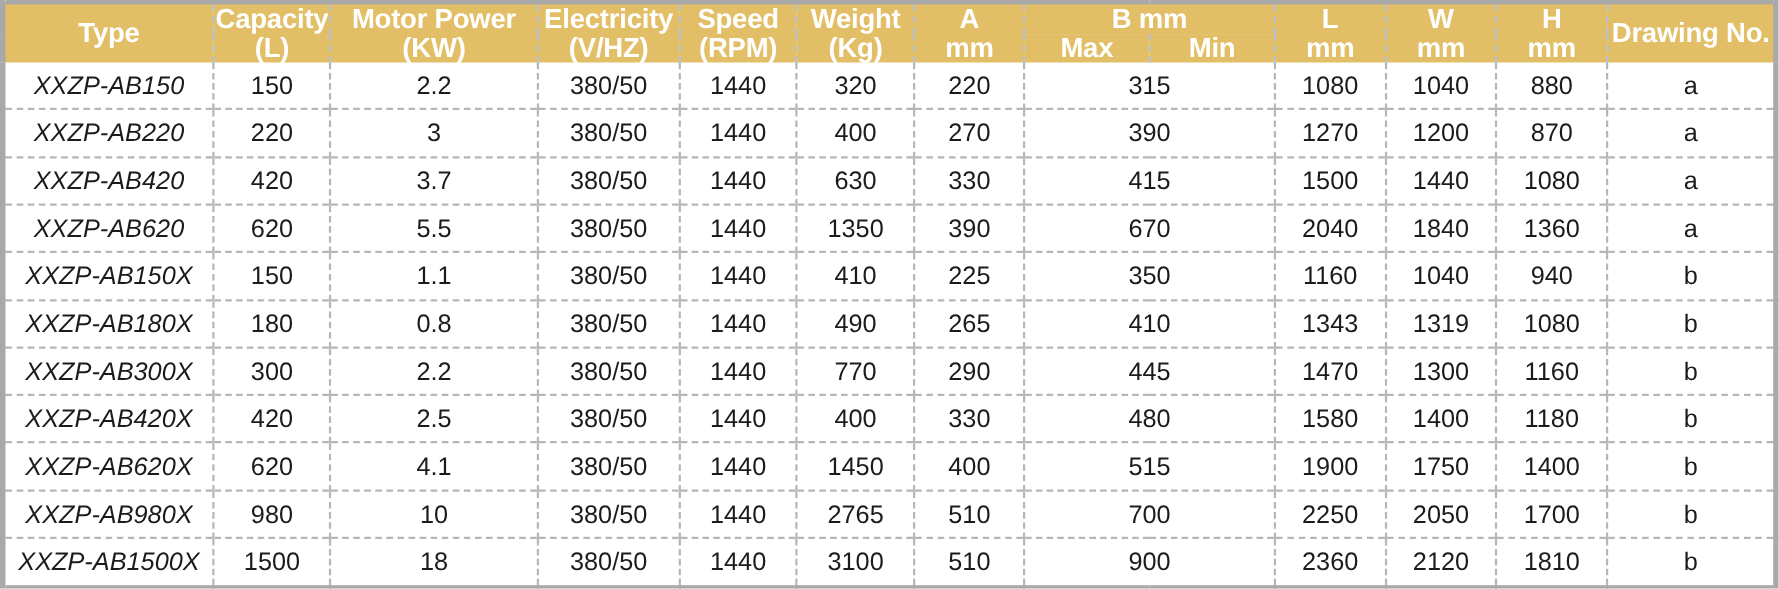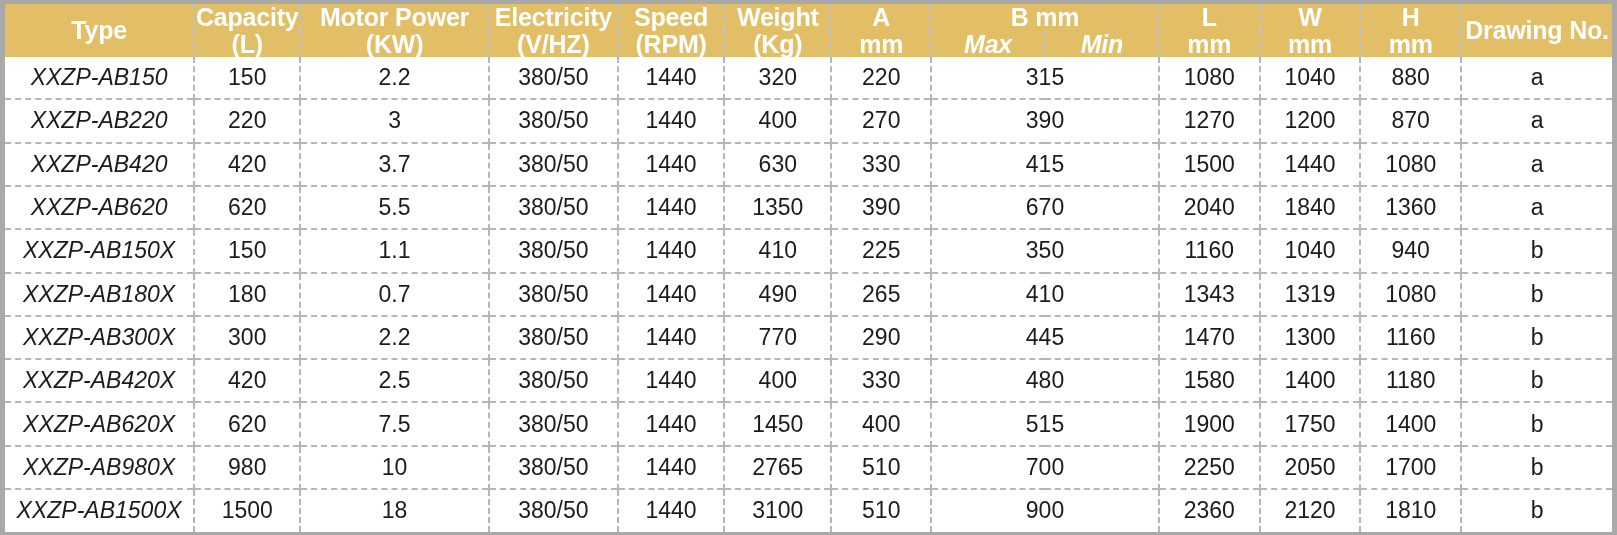--- a/index.html
+++ b/index.html
@@ -61,21 +61,20 @@
     align-items: center;
     justify-content: center;
     line-height: 1.06;
   }
   th .hdr-unit { display: block; }
 
   th.subhdr {
     border-top: 2px dashed #b9c2cc;
     font-size: 25px;
     vertical-align: middle;
-    font-style: italic;
   }
 
   th.bgroup {
     border-bottom: 0;
   }
 
   
   table.spec tbody td {
     background: #ffffff;
     color: #1b1b1b;
@@ -257,21 +256,21 @@
           <td>225</td>
           <td colspan="2">350</td>
           <td>1160</td>
           <td>1040</td>
           <td>940</td>
           <td>b</td>
         </tr>
         <tr>
           <td class="firstcol type-cell">XXZP-AB180X</td>
           <td>180</td>
-          <td>0.7</td>
+          <td>0.8</td>
           <td>380/50</td>
           <td>1440</td>
           <td>490</td>
           <td>265</td>
           <td colspan="2">410</td>
           <td>1343</td>
           <td>1319</td>
           <td>1080</td>
           <td>b</td>
         </tr>
@@ -299,21 +298,21 @@
           <td>330</td>
           <td colspan="2">480</td>
           <td>1580</td>
           <td>1400</td>
           <td>1180</td>
           <td>b</td>
         </tr>
         <tr>
           <td class="firstcol type-cell">XXZP-AB620X</td>
           <td>620</td>
-          <td>7.5</td>
+          <td>4.1</td>
           <td>380/50</td>
           <td>1440</td>
           <td>1450</td>
           <td>400</td>
           <td colspan="2">515</td>
           <td>1900</td>
           <td>1750</td>
           <td>1400</td>
           <td>b</td>
         </tr>

